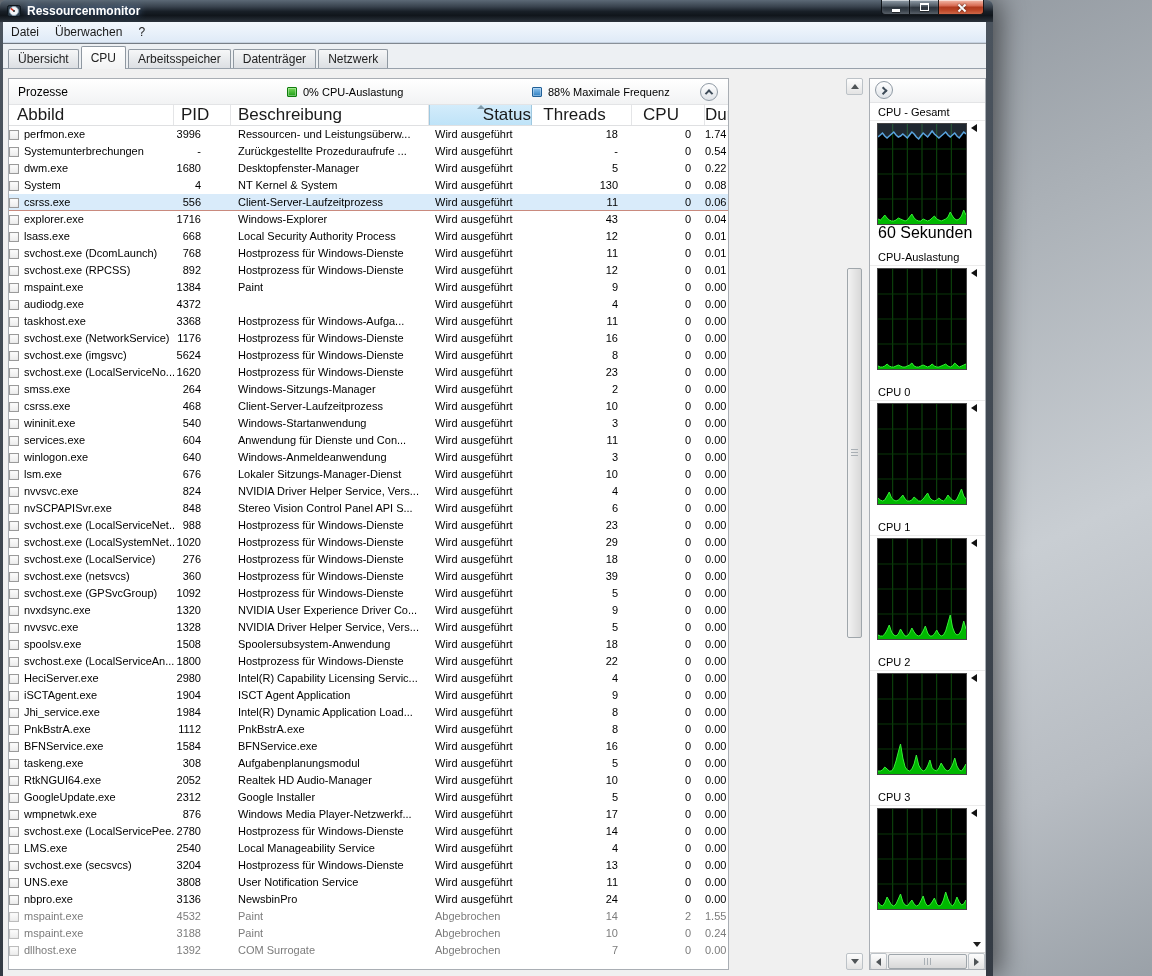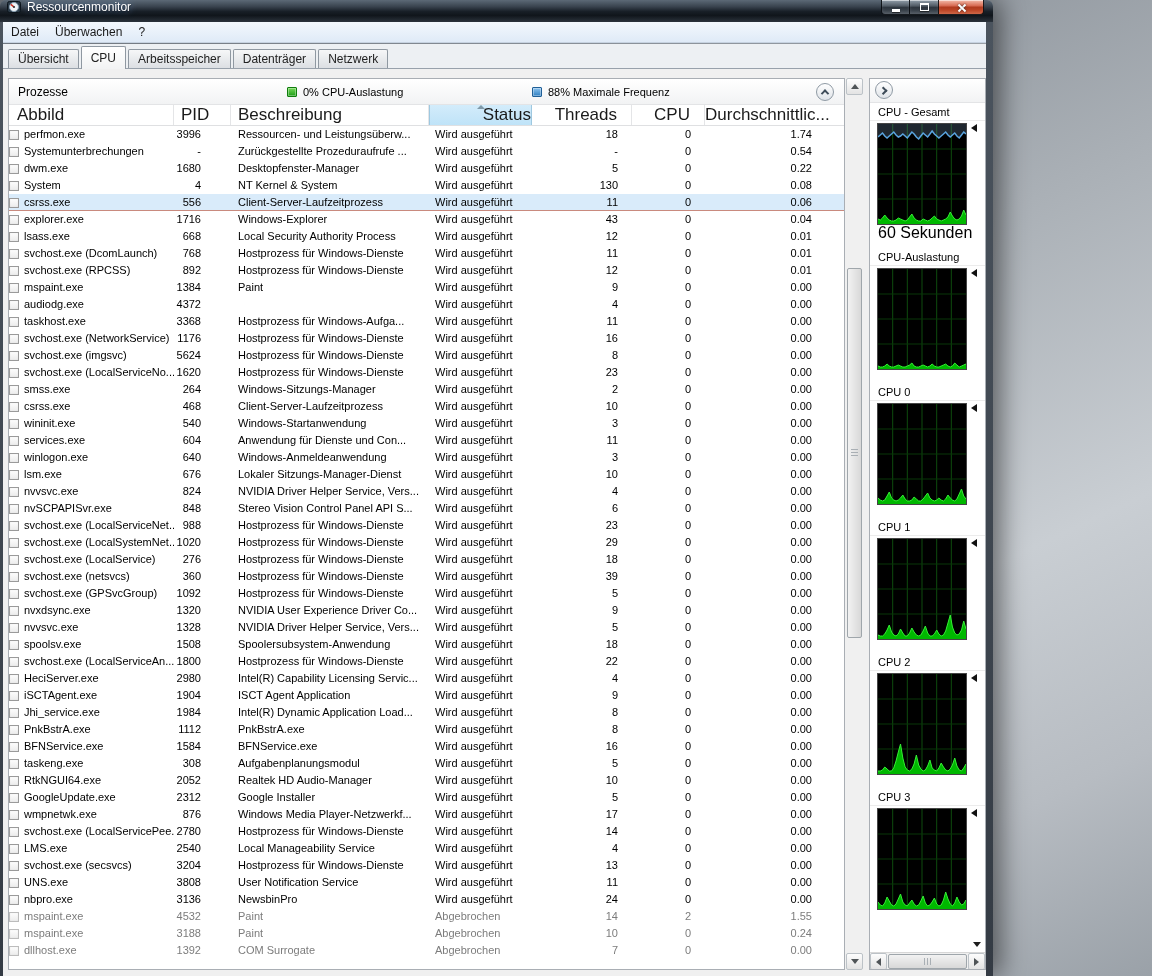--- a/index.html
+++ b/index.html
@@ -5,21 +5,21 @@
   * { box-sizing: border-box; margin: 0; padding: 0; }
   html,body { width:1152px; height:976px; overflow:hidden; font-family:"Liberation Sans", sans-serif; }
   .desktop { position:absolute; inset:0;
     background:linear-gradient(155deg,#6b727a 0%,#878e96 20%,#aab0b6 45%,#c9ced3 68%,#b7bcc2 85%,#9aa1a8 100%); }
 
   
   .window { position:absolute; left:0; top:0; width:993px; height:976px;
     border-radius:6px 6px 0 0; box-shadow:8px 0 26px rgba(0,0,0,.5); }
   .titlebar { position:absolute; top:0; left:0; right:0; height:22px; border-radius:6px 6px 0 0;
     background:linear-gradient(180deg,#5c6976 0%,#39434e 30%,#181f27 52%,#10151b 70%,#2b333c 100%);
-    display:flex; align-items:flex-start; }
+    display:flex; align-items:center;font-weight:bold; }
   .app-icon { margin-left:7px; width:14px; height:14px; flex:none; }
   .title-text { color:#fff; font-size:12px; margin-left:6px;
     text-shadow:0 0 7px rgba(140,190,255,.75), 0 1px 2px rgba(0,0,0,.9); }
   .win-btns { position:absolute; top:0; right:9px; display:flex; height:15px; }
   .wbtn { border:1px solid rgba(8,12,16,.9); border-top:none; display:flex; align-items:center; justify-content:center;
     box-shadow:inset 0 1px 0 rgba(255,255,255,.55), inset 0 -2px 3px rgba(255,255,255,.12); }
   .wbtn.min { width:29px; border-radius:0 0 0 4px;
     background:linear-gradient(180deg,#93a0ac 0%,#4d5761 45%,#2c343d 50%,#414a54 100%); }
   .wbtn.max { width:28px; border-left:none; border-right:none;
     background:linear-gradient(180deg,#93a0ac 0%,#4d5761 45%,#2c343d 50%,#414a54 100%); }
@@ -45,21 +45,21 @@
     border-radius:2px 2px 0 0; margin-right:2px; position:relative; }
   .tab.active { height:23px; line-height:22px; margin-bottom:-1px; z-index:2;
     background:linear-gradient(180deg,#ffffff,#f2f3f4); }
 
   .content { position:absolute; top:69px; left:3px; right:7px; bottom:0; background:#f0f0f0; }
   .window-side { position:absolute; top:22px; bottom:0; width:3px; left:0;
     background:linear-gradient(180deg,#4b545e,#343b44); }
   .window-side.right { width:7px; left:auto; right:0; }
 
   
-  .process-panel { position:absolute; left:5px; top:9px; width:837px; bottom:6px;
+  .process-panel { position:absolute; left:5px; top:9px; width:721px; bottom:6px;
     background:#fff; border:1px solid #a9aeb4; overflow:hidden; }
   .panel-header { height:26px; background:linear-gradient(180deg,#ffffff,#f2f3f4);
     border-bottom:1px solid #e3e4e6; position:relative; display:flex; align-items:center; }
   .panel-title { font-size:12px; margin-left:9px; color:#000; }
   .legend { position:absolute; display:flex; align-items:center; gap:6px; font-size:11px; color:#000; }
   .legend.usage { left:278px; }
   .legend.freq  { left:523px; }
   .legend-icon { width:10px; height:10px; border-radius:1px; flex:none; }
   .legend-icon.green { background:linear-gradient(180deg,#74d957,#1e9e18); border:1px solid #0f7d0c;
     box-shadow:inset 0 0 0 1px rgba(255,255,255,.35); }
@@ -68,21 +68,21 @@
   .collapse-btn { position:absolute; right:10px; top:4px; width:18px; height:18px; border-radius:50%;
     border:1px solid #8f9aa4; background:linear-gradient(180deg,#ffffff,#dfe3e8);
     display:flex; align-items:center; justify-content:center; }
   .chev { width:6px; height:6px; border-left:2px solid #3e4c59; border-top:2px solid #3e4c59; }
   .chev.up { transform:rotate(45deg) translate(1px,1px); }
   .chev.right { transform:rotate(135deg) translate(1px,0); }
 
   .table-header { display:grid; grid-template-columns:165px 57px 198px 103px 100px 73px 1fr;
     height:21px; line-height:20px; font-size:17px; color:#1a1a1a; background:#fff; border-bottom:1px solid #dfe0e2; }
   .th { border-right:1px solid #e4e5e7; white-space:nowrap; overflow:hidden; position:relative; padding-left:7px; }
-  .th.r { text-align:right; padding-left:0; }
+  .th.r { text-align:center; padding-left:0; }
   .th-abbild { padding-left:8px; }
   .th-threads { padding-right:14px; }
   .th-cpu { padding-right:14px; }
   .th-avg { padding-right:17px; border-right:none; }
   .th-status { background:linear-gradient(180deg,#d3ecfb,#bfe3f8);
     border-left:1px solid #9ec8e0; border-right:1px solid #9ec8e0; padding-left:12px;text-align:right; }
   .sort-up { position:absolute; top:0; left:50%; margin-left:-4px; width:0; height:0;
     border-left:4px solid transparent; border-right:4px solid transparent; border-bottom:4px solid #7f99a8; }
 
   .table-body { background:#fff; }

